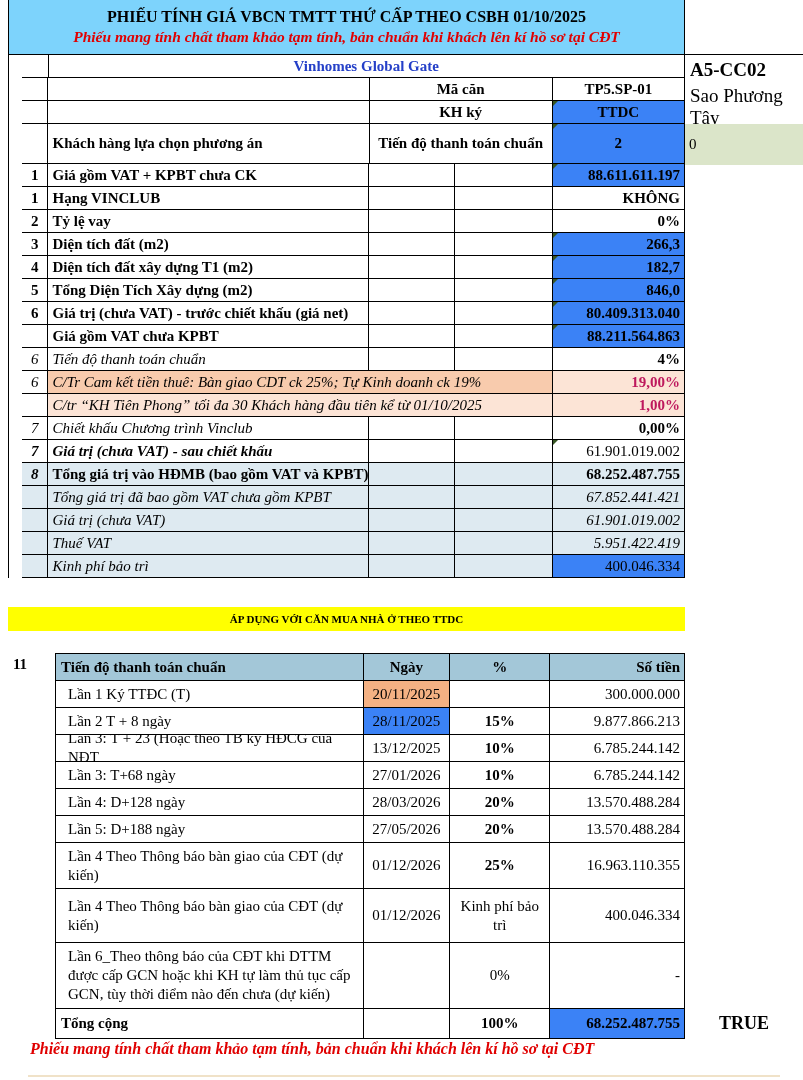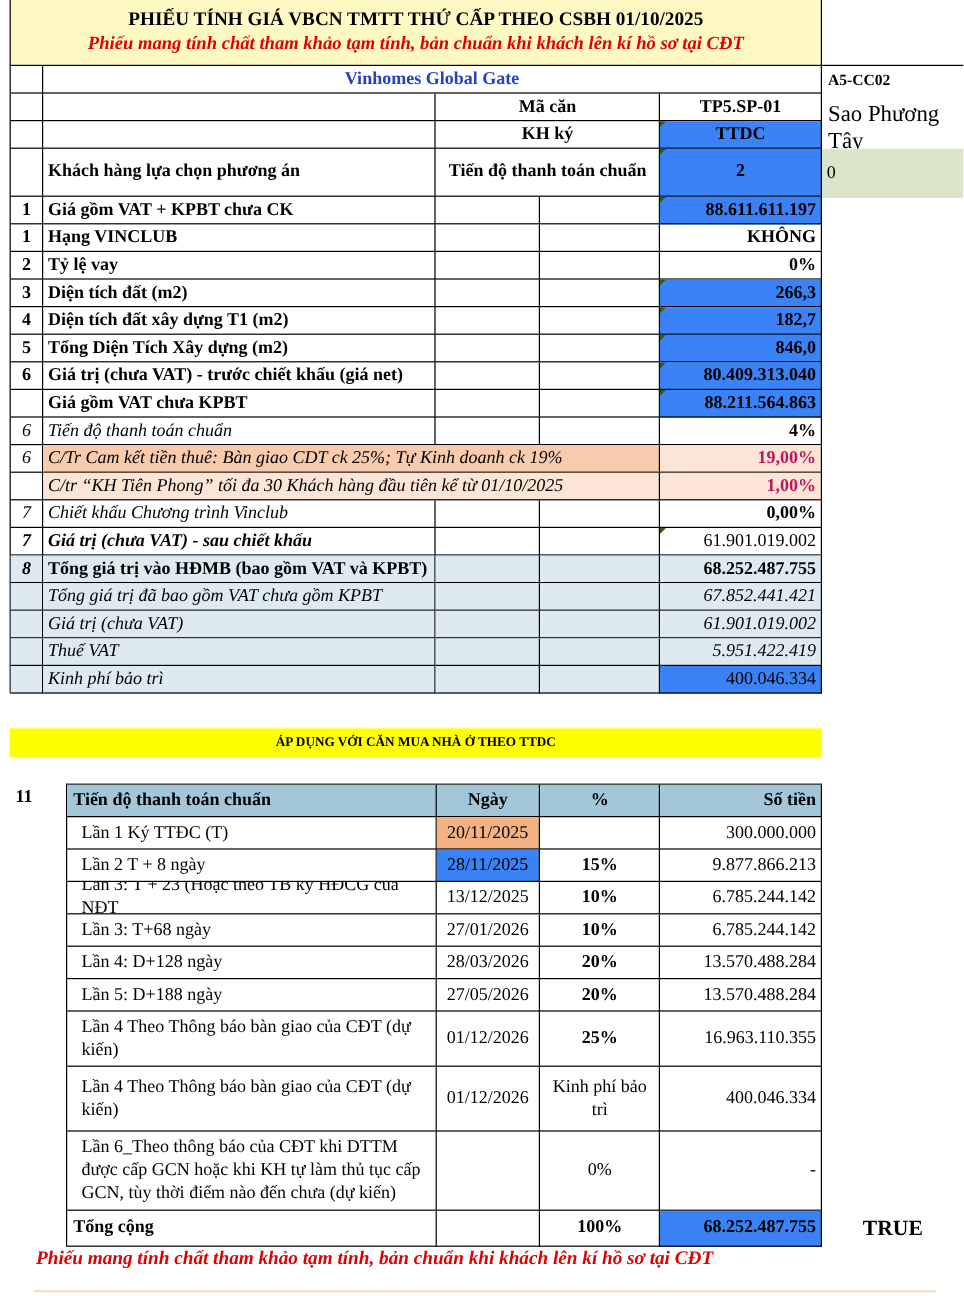--- a/index.html
+++ b/index.html
@@ -10,29 +10,29 @@
     overflow:hidden;
   }
   .bold { font-weight:bold; }
   .ital { font-style:italic; }
   .red  { color:#be185d; }
   .blue-text { color:#2540c8; }
 
   
   .banner {
     position:absolute; left:8px; top:0; width:677px; height:55px;
-    background:#fef9c3; border:1px solid #000; border-top:none;
+    background:#7dd3fc; border:1px solid #000; border-top:none;
     display:flex; flex-direction:column; justify-content:center; text-align:center;
   }
   .banner .t1 { font-weight:bold; font-size:16px; }
   .banner .t2 { font-weight:bold; font-style:italic; color:#e00000; font-size:15.5px; margin-top:2px; }
   .top-right-line { position:absolute; left:685px; top:54px; width:118px; height:1px; background:#000; }
 
   
-  .utable { position:absolute; left:8px; top:55px; width:677px; border-left:1px solid #000; }
+  .utable { position:absolute; left:8px; top:55px; width:677px; border-left:1px solid #000;padding-left:13px; }
   .urow { display:flex; }
   .cell {
     border-right:1px solid #000; border-bottom:1px solid #000;
     display:flex; align-items:center; overflow:hidden; white-space:nowrap;
     padding:0 4px; position:relative;
   }
   .h23 .cell { height:23px; }
   .h40 .cell { height:40px; }
   .num   { width:27px;  justify-content:center; padding:0 1px; }
   .label { width:328px; }
@@ -46,21 +46,21 @@
   .yellow { background:#3b82f6;text-align:center; }
   .peach-d { background:#f8cbad; }
   .peach-l { background:#fce4d6; }
   .bluerow { background:#deeaf1; }
   .corner::before {
     content:""; position:absolute; left:0; top:0;
     border-top:5px solid #375623; border-right:5px solid transparent;
   }
 
   
-  .side-code  { position:absolute; left:690px; top:59px;  font-weight:bold; font-size:13px; }
+  .side-code  { position:absolute; left:690px; top:59px;  font-weight:bold; font-size:19px; }
   .side-agent { position:absolute; left:690px; top:85px;  font-size:19px; }
   .side-zero  {
     position:absolute; left:685px; top:124px; width:118px; height:41px;
     background:#dbe5c9; display:flex; align-items:center; padding-left:4px; font-size:15px;
   }
   .side-true  {
     position:absolute; left:685px; top:1008px; width:118px; height:30px;
     display:flex; align-items:center; justify-content:center; font-weight:bold; font-size:18px;
   }
 

